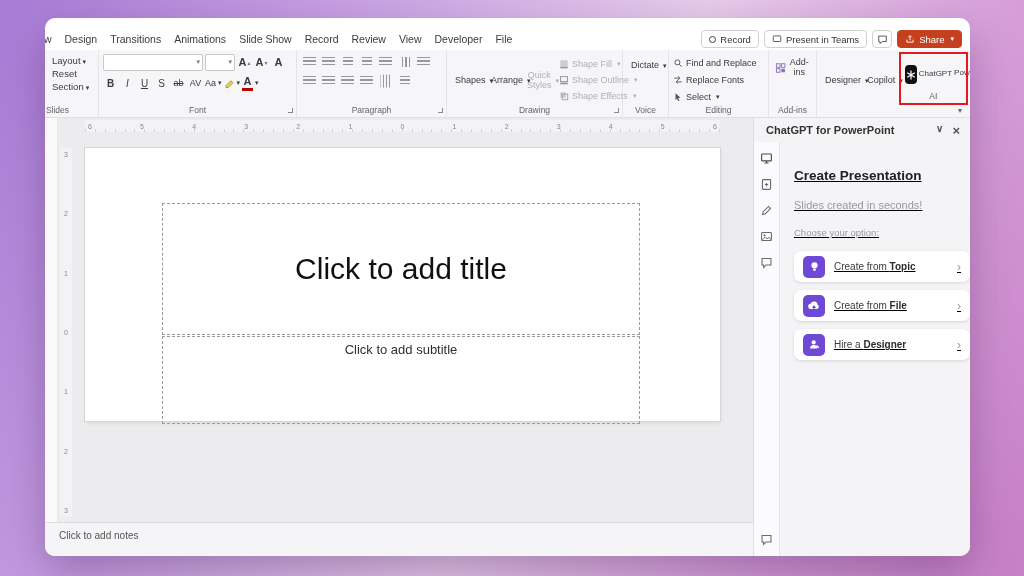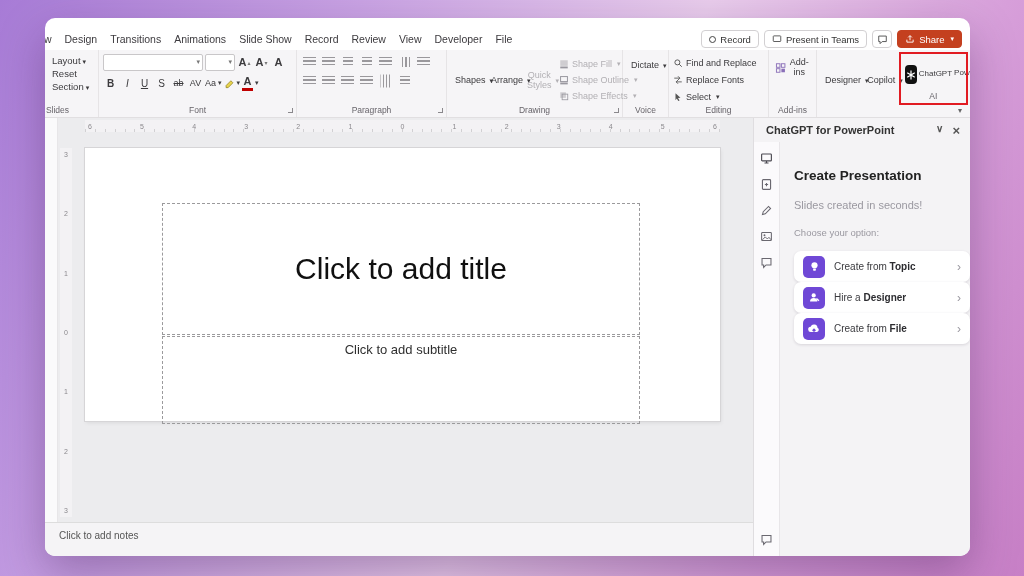--- a/index.html
+++ b/index.html
@@ -59,25 +59,25 @@
   .ph-subtitle { left:77px; top:188px; width:478px; height:88px; display:flex; justify-content:center; padding-top:5px; font-size:13px; color:#2f2f2f; }
   .notesbar { position:absolute; left:0; right:0; bottom:0; height:34px; background:#f5f4f6; border-top:1px solid #ddd; padding:7px 0 0 14px; font-size:10px; color:#555; }
   
   .pane { position:absolute; top:100px; left:708px; right:0; bottom:0; background:#f4f3f5; border-left:1px solid #dfdde0; }
   .pane-header { height:24px; display:flex; align-items:center; padding:0 10px 0 12px; font-size:11px; font-weight:bold; color:#333; }
   .pane-hicons { margin-left:auto; display:flex; gap:9px; color:#555; font-size:10px; }
   .chev-dn::after { content:"∨"; }
   .close-x::after { content:"×"; font-size:13px; }
   .pane-side { position:absolute; left:0; top:24px; bottom:0; width:26px; background:#fbfafc; border-right:1px solid #e8e6e9; display:flex; flex-direction:column; align-items:center; padding:10px 0 10px; gap:13px; color:#6a6870; }
   .side-bottom { margin-top:auto; }
-  .pane-content { position:absolute; left:26px; top:24px; right:0; bottom:0; padding:26px 0 0 14px; }
+  .pane-content { position:absolute; left:26px; top:24px; right:0; bottom:0; padding:26px 0 0 14px;text-decoration:underline; }
   .pc-head { font-size:13.5px; font-weight:bold; color:#222; }
   .pc-sub { font-size:11px; color:#9a98a0; margin-top:16px; }
   .pc-prompt { font-size:9.5px; color:#9a98a0; margin-top:16px; }
-  .opts { margin-top:13px; display:flex; flex-direction:column; gap:0; }
+  .opts { margin-top:13px; display:flex; flex-direction:column; gap:8px; }
   .opt { height:31px; background:#fff; border-radius:7px; box-shadow:0 1px 3px rgba(40,30,60,.14); display:flex; align-items:center; gap:9px; padding:0 9px; cursor:pointer; }
   .opt-icon { width:22px; height:22px; border-radius:5px; background:#6f48d6; display:flex; align-items:center; justify-content:center; flex-shrink:0; }
   .opt-icon.light { background:#ece5fb; }
   .opt-label { font-size:10px; color:#3a3a3e; }
   .opt-label b { color:#2c2c30; }
   .opt-chev { margin-left:auto; color:#9a98a0; font-size:12px; }
   .opt-chev::after { content:"›"; }
   svg { display:block; }
 </style>
 </head>
@@ -443,38 +443,38 @@
                 <rect x="6.3" y="10.5" width="3.4" height="2.6" rx="0.8" fill="#fff"></rect>
               </svg>
           </div>
           <div class="opt-label"><span>Create from </span><b>Topic</b></div>
           <span class="opt-chev"></span>
         </div>
 
 
         <div class="opt">
           <div class="opt-icon">
+            <svg width="14" height="14" viewBox="0 0 16 16">
+                <path d="M4.5 11.5a3 3 0 01-.3-6A4 4 0 0112 6.6a2.6 2.6 0 01-.6 4.9H4.5z" fill="#fff"></path>
+                <path d="M8 13V8.5M6.3 10L8 8.2 9.7 10" stroke="#6f48d6" stroke-width="1.3" fill="none"></path>
+              </svg>
+          </div>
+          <div class="opt-label"><span>Create from </span><b>File</b></div>
+          <span class="opt-chev"></span>
+        </div>
+
+        <div class="opt">
+          <div class="opt-icon">
             <svg width="13" height="13" viewBox="0 0 16 16">
                 <circle cx="7" cy="5.5" r="2.6" fill="#fff"></circle>
                 <path d="M2.5 13a4.5 4.5 0 019 0z" fill="#fff"></path>
                 <path d="M11 8.5l3 3-1.2 1.2-3-3z" fill="#fff"></path>
               </svg>
           </div>
           <div class="opt-label"><span>Hire a </span><b>Designer</b></div>
           <span class="opt-chev"></span>
         </div>
 
-        <div class="opt">
-          <div class="opt-icon">
-            <svg width="14" height="14" viewBox="0 0 16 16">
-                <path d="M4.5 11.5a3 3 0 01-.3-6A4 4 0 0112 6.6a2.6 2.6 0 01-.6 4.9H4.5z" fill="#fff"></path>
-                <path d="M8 13V8.5M6.3 10L8 8.2 9.7 10" stroke="#6f48d6" stroke-width="1.3" fill="none"></path>
-              </svg>
-          </div>
-          <div class="opt-label"><span>Create from </span><b>File</b></div>
-          <span class="opt-chev"></span>
-        </div>
-
       </div>
     </div>
   </div>
 
 </div>
 
 </body></html>

